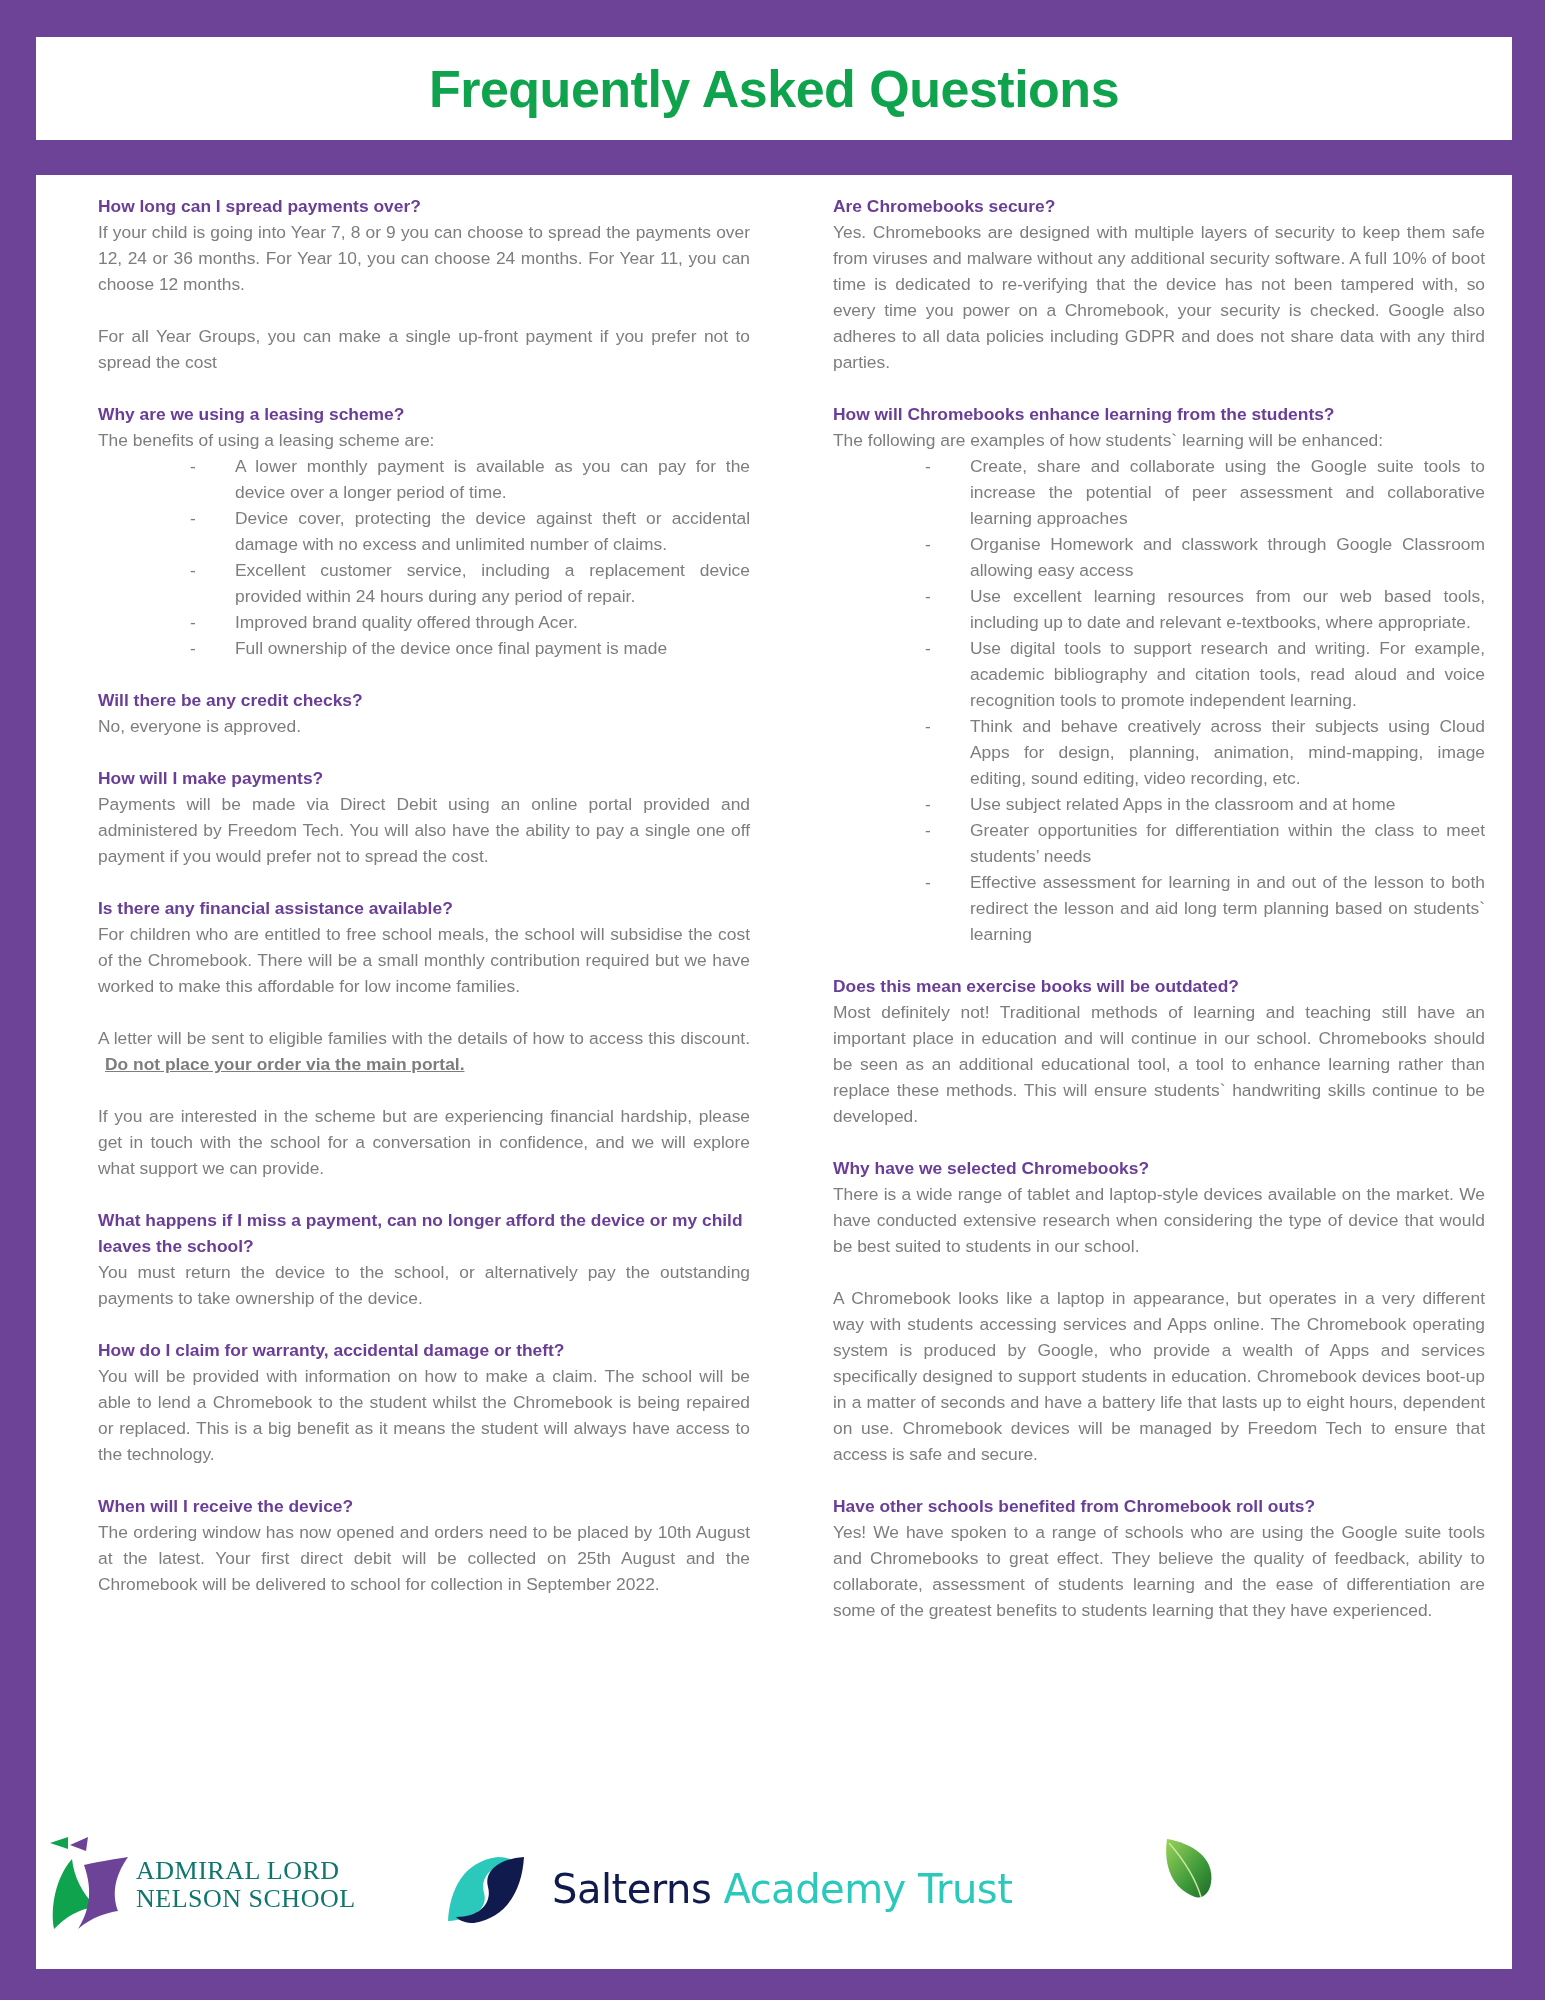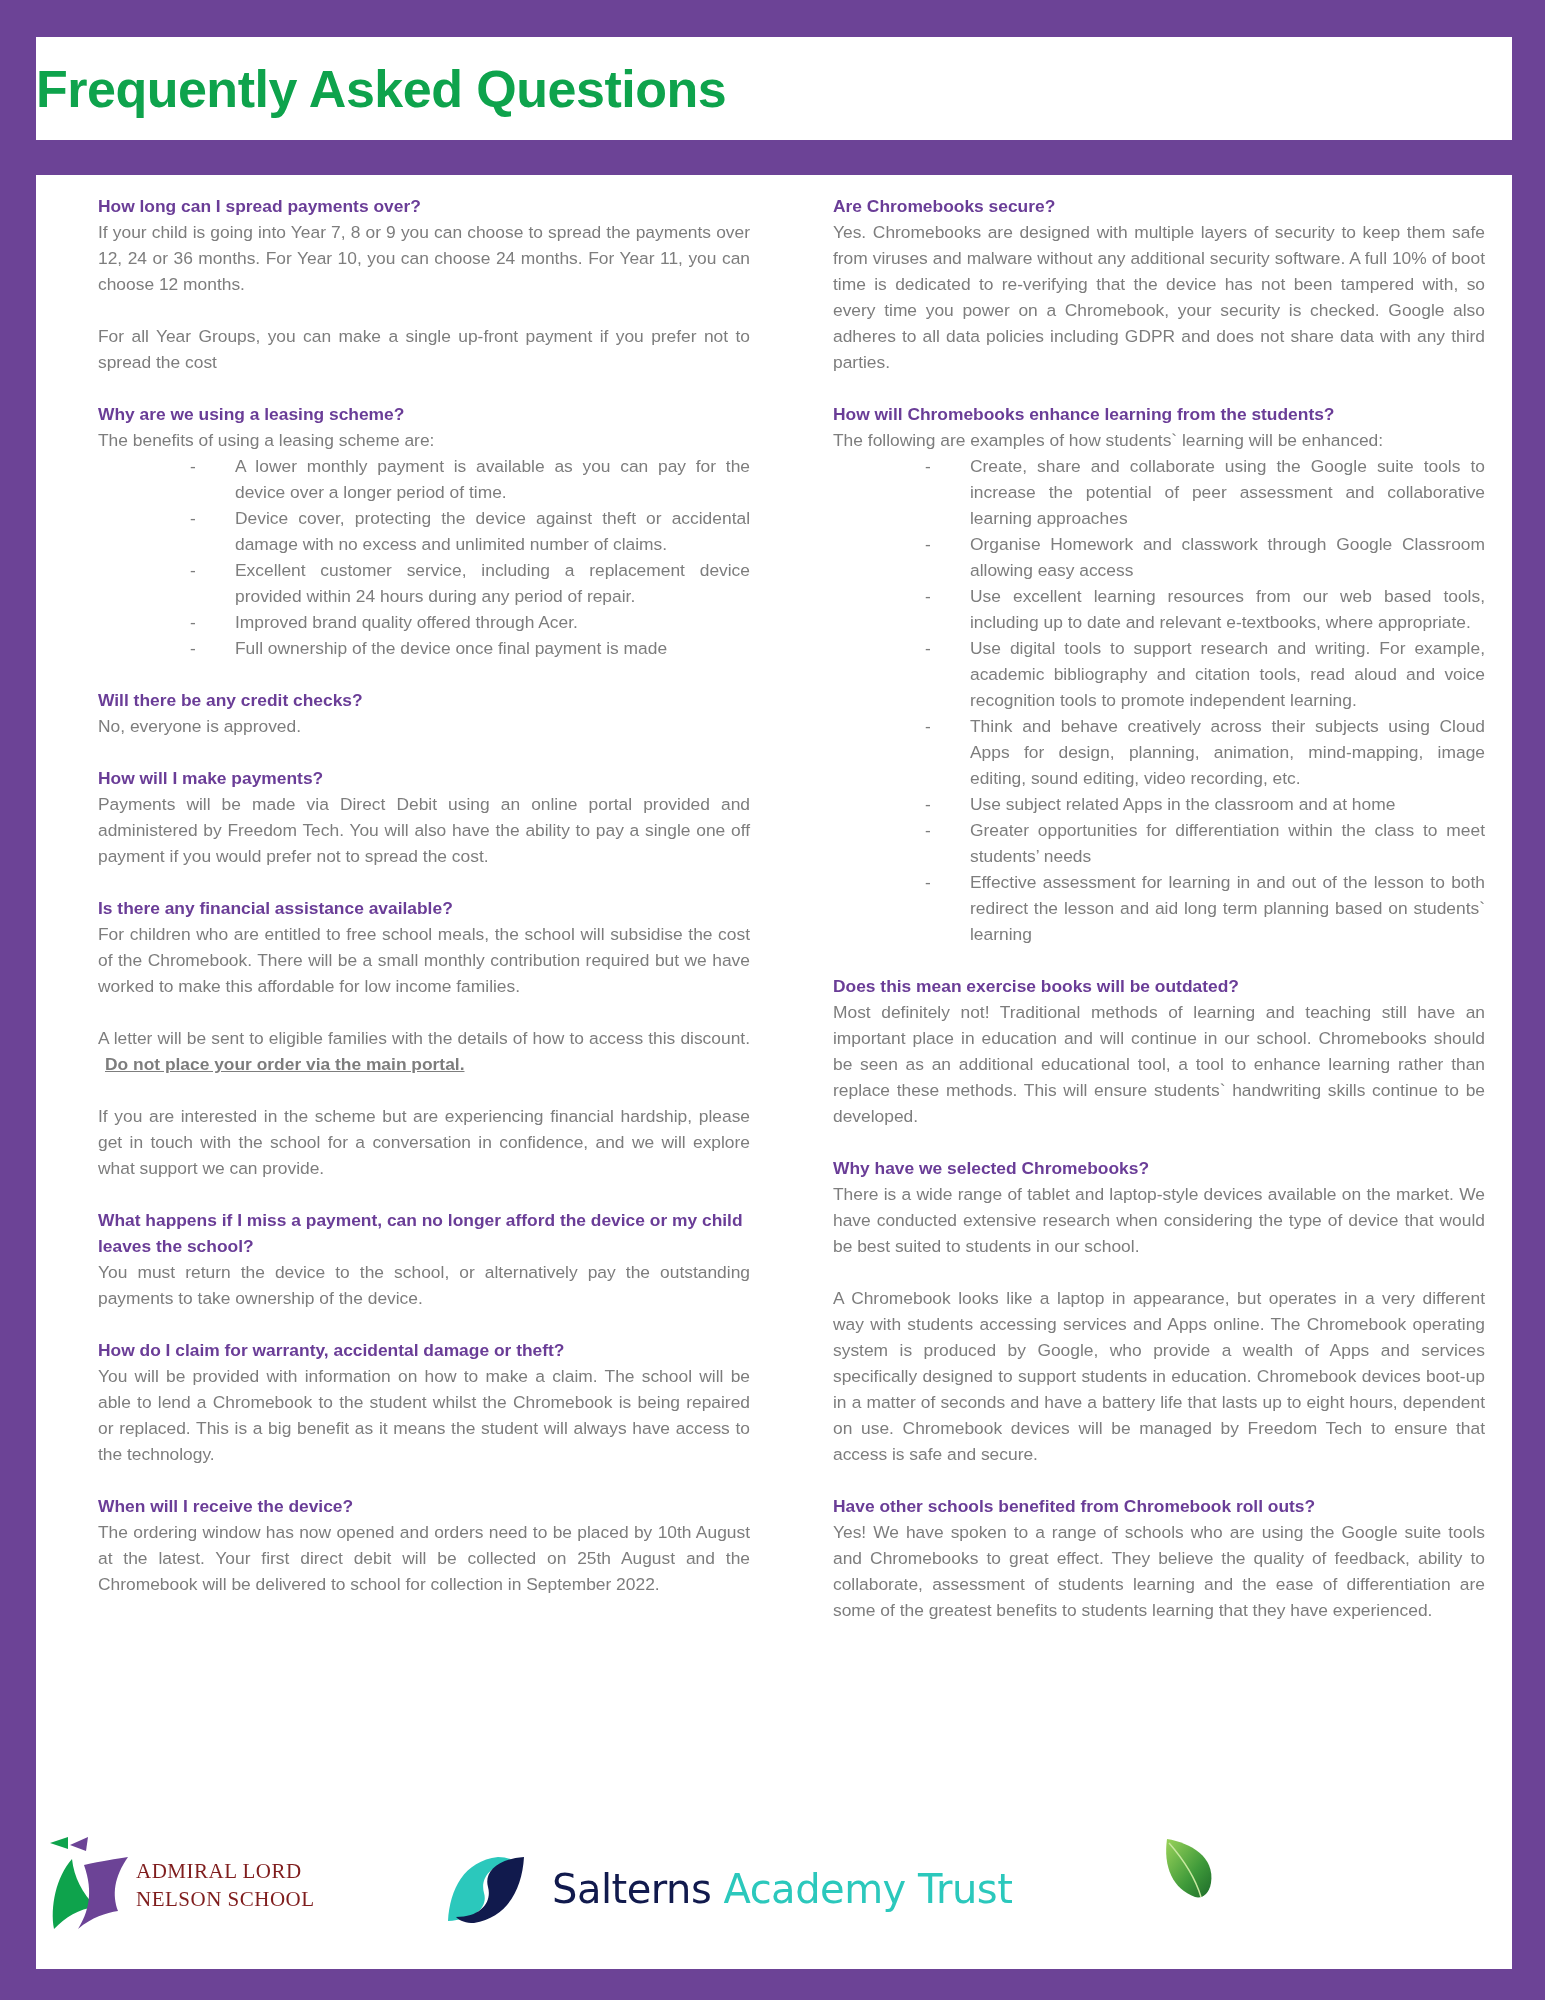--- a/index.html
+++ b/index.html
@@ -8,21 +8,21 @@
     background: #6c4396;
     position: relative;
     overflow: hidden;
     font-family: "Liberation Sans", sans-serif;
   }
   .title-panel {
     position: absolute;
     left: 36px; top: 37px;
     width: 1476px; height: 103px;
     background: #ffffff;
-    display: flex; align-items: center; justify-content: flex-start;
+    display: flex; align-items: center; justify-content: center;
   }
   .title-panel h1 {
     color: #0ea34c;
     font-family: "Liberation Sans", sans-serif;
     font-weight: bold;
     font-size: 52px;
     letter-spacing: -0.5px;
   }
   .main-panel {
     position: absolute;
@@ -74,22 +74,22 @@
   .logo-strip {
     position: absolute;
     left: 0; right: 0;
     bottom: 0;
     height: 160px;
   }
   .logo { position: absolute; display: flex; align-items: center; }
   .alns { left: 12px; top: 28px; }
   .alns-text {
     font-family: "Liberation Serif", serif;
-    color: #7f1d1d;
-    font-size: 21px;
+    color: #0f766e;
+    font-size: 26px;
     line-height: 28px;
     margin-left: 6px;
     letter-spacing: 0.5px;
   }
   .salterns { left: 410px; top: 40px; text-align: center; }
   .salterns-text {
     font-family: "DejaVu Sans", sans-serif;
     font-size: 40px;
     margin-left: 26px;
     letter-spacing: -0.5px;

